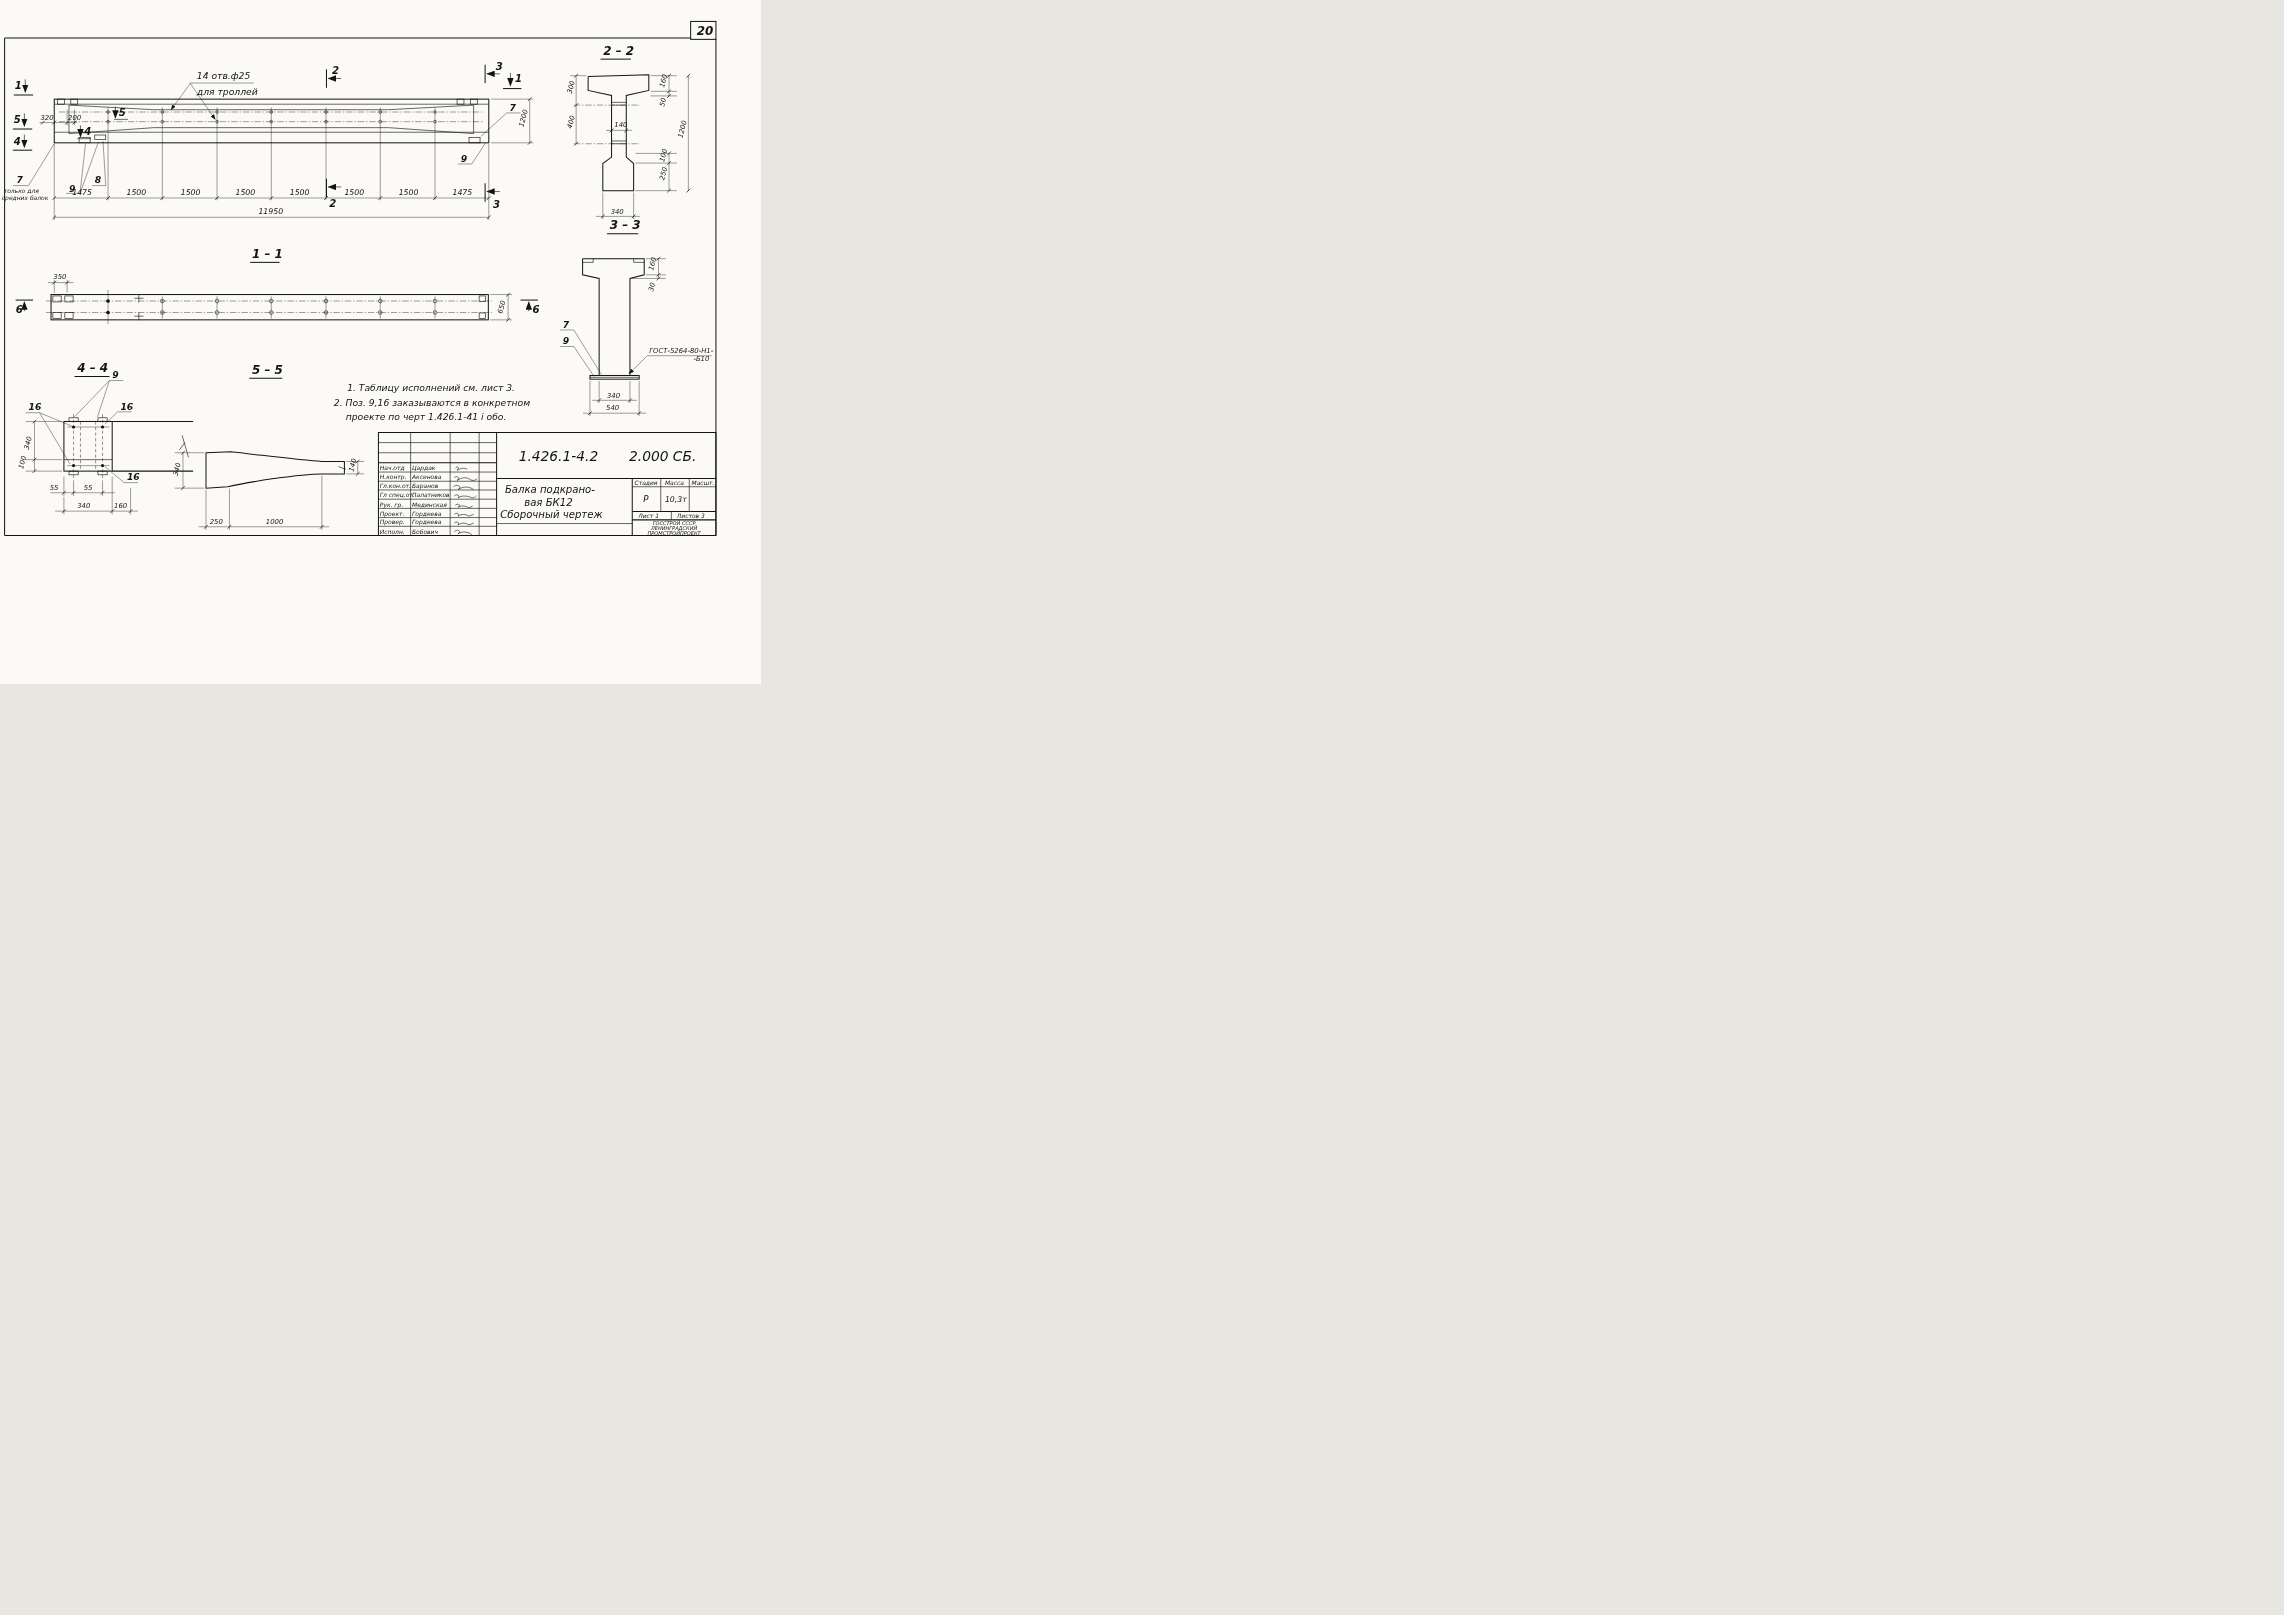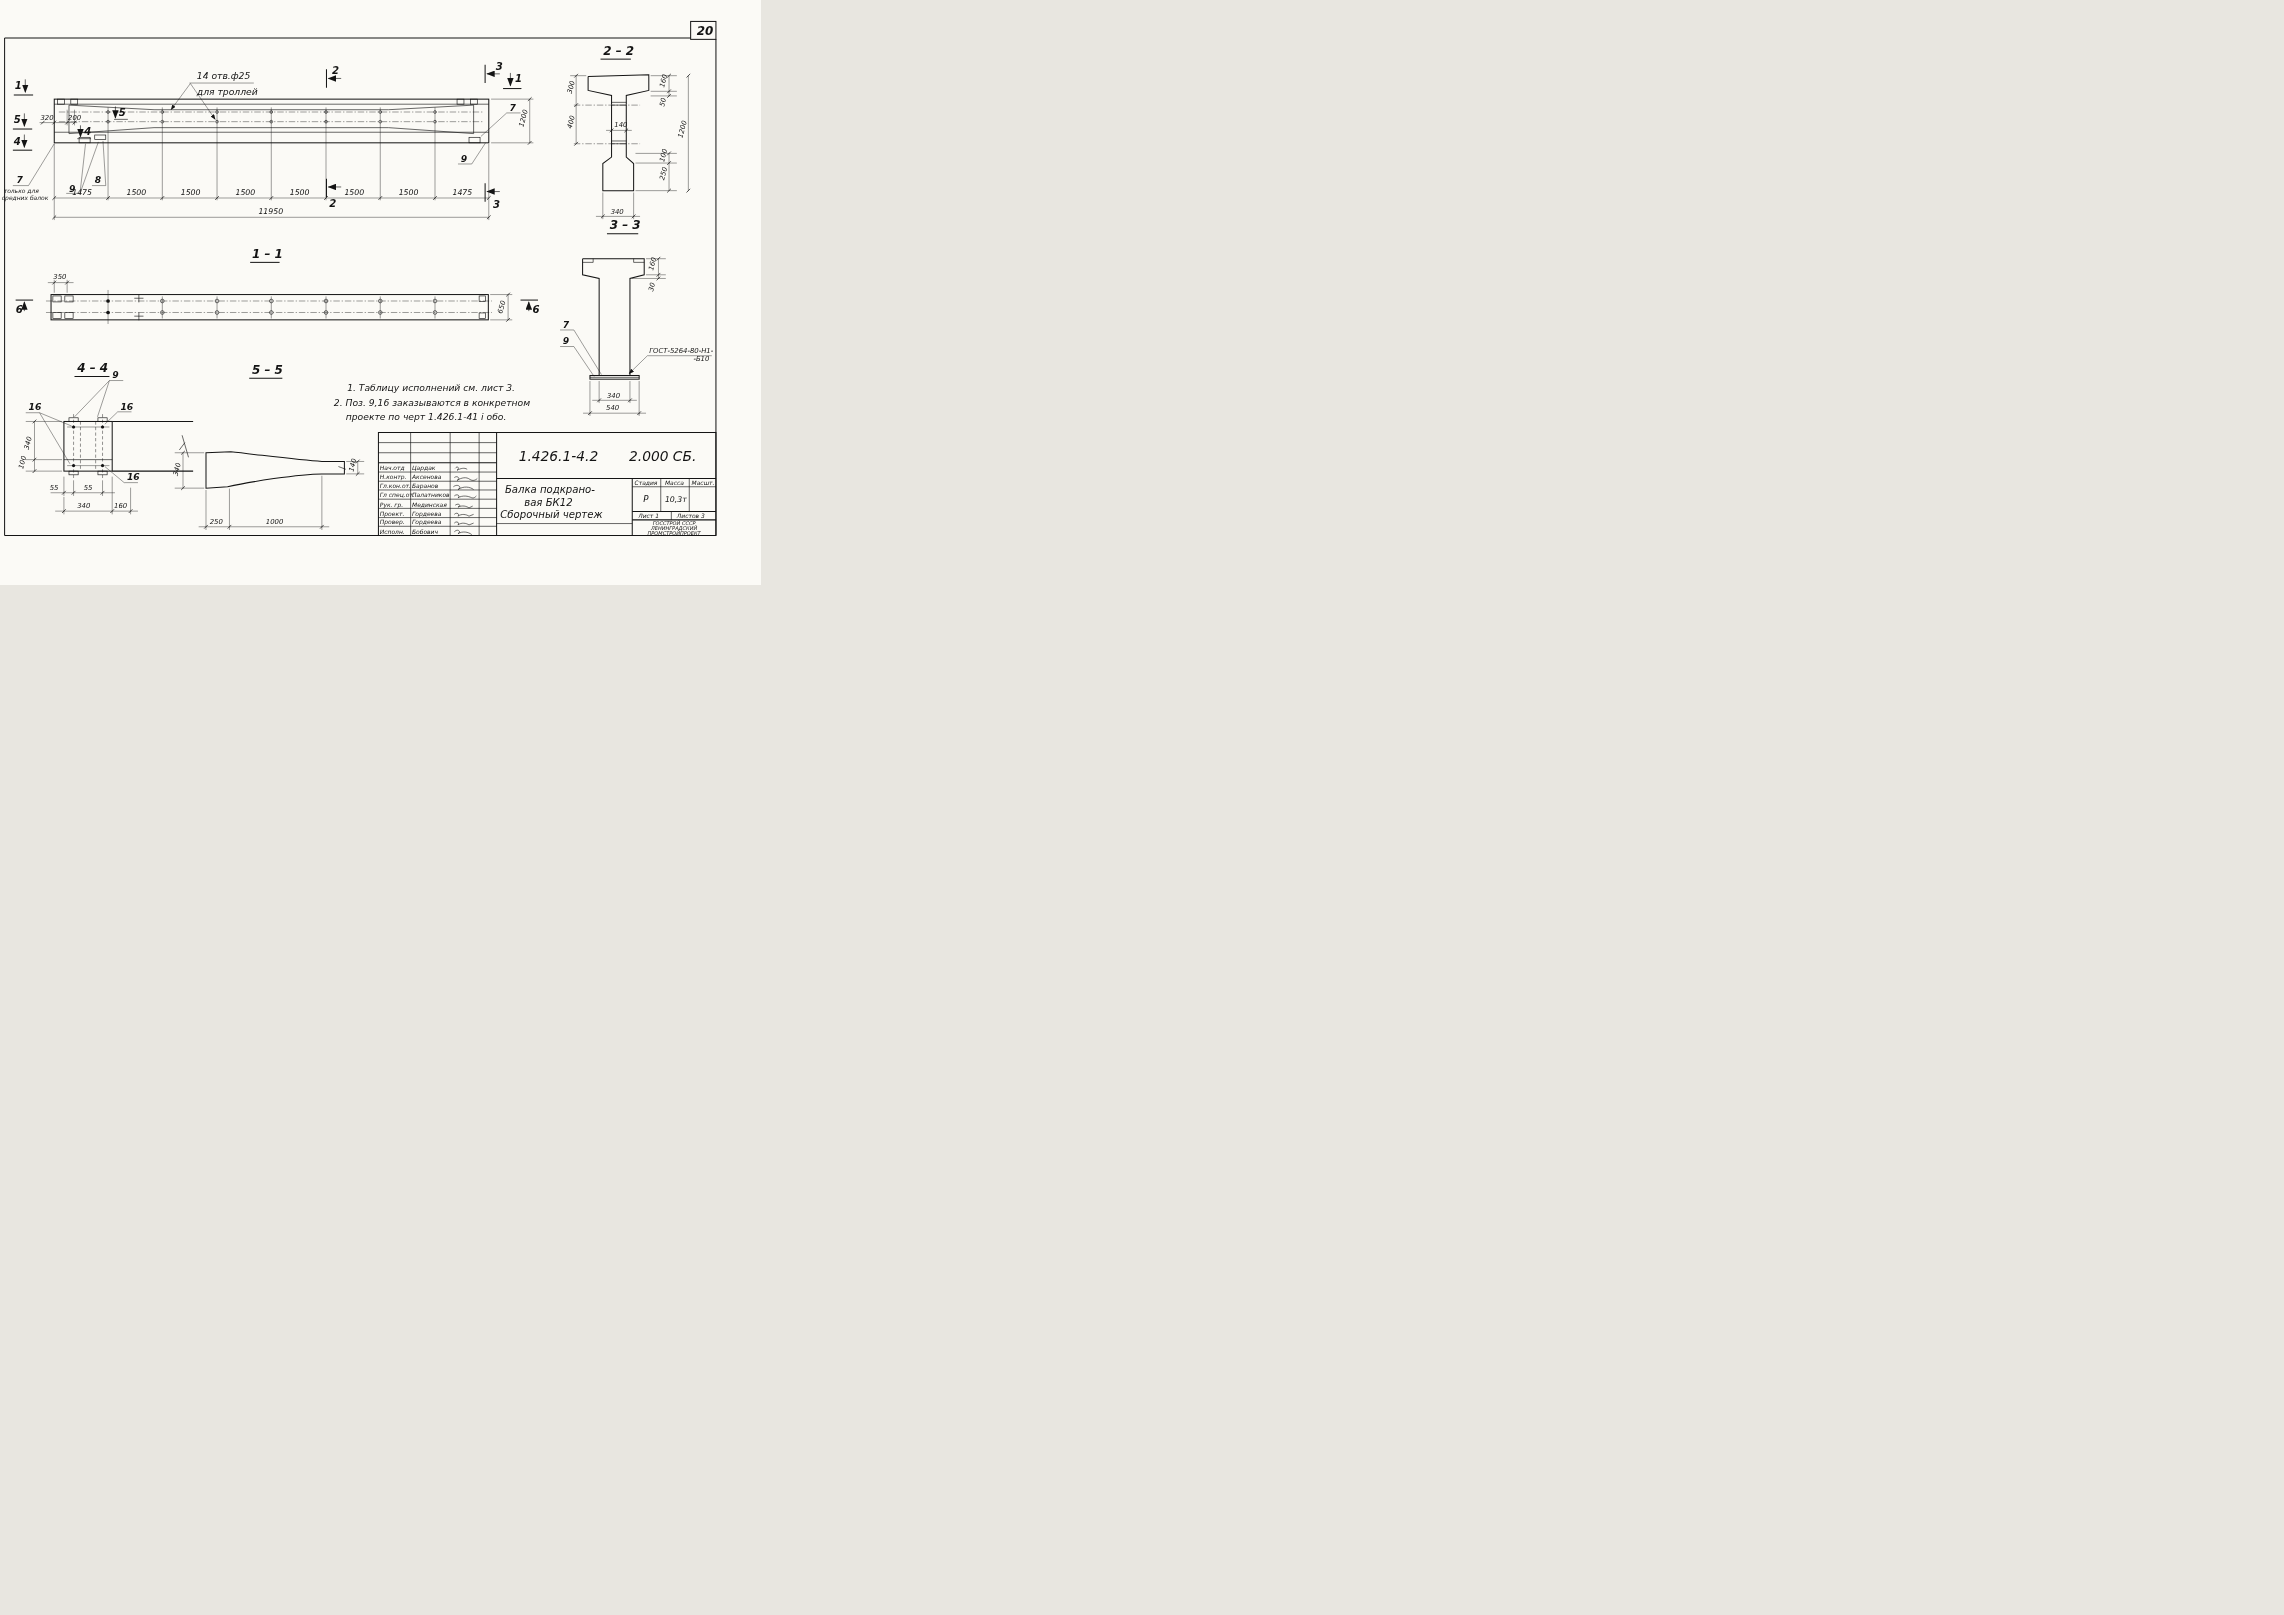--- a/index.html
+++ b/index.html
@@ -1,16 +1,16 @@
 <!DOCTYPE html>
 <html style="font-size:7.4px"><head>
 <meta charset="utf-8">
 <style>
   html,body{margin:0;padding:0;background:#e8e6e0;}
-  .stage{position:relative;width:761px;height:585px;background:#fbfaf6;overflow:hidden;
+  .stage{position:relative;width:761px;height:684px;background:#fbfaf6;overflow:hidden;
          font-family:"DejaVu Sans",sans-serif;}
   svg{position:absolute;left:0;top:0;}
   svg text{fill:#141414;font-family:"DejaVu Sans",sans-serif;font-style:italic;}
   .ln{stroke:#141414;stroke-width:2.2;fill:none;}
   .md{stroke:#141414;stroke-width:1.4;fill:none;}
   .th{stroke:#141414;stroke-width:0.9;fill:none;}
   .cl{stroke:#141414;stroke-width:0.9;fill:none;stroke-dasharray:14 4 3 4;}
   .dsh{stroke:#141414;stroke-width:1;fill:none;stroke-dasharray:7 5;}
   .tk{stroke:#141414;stroke-width:1.6;}
   .hole{stroke:#141414;stroke-width:1.3;fill:none;}

